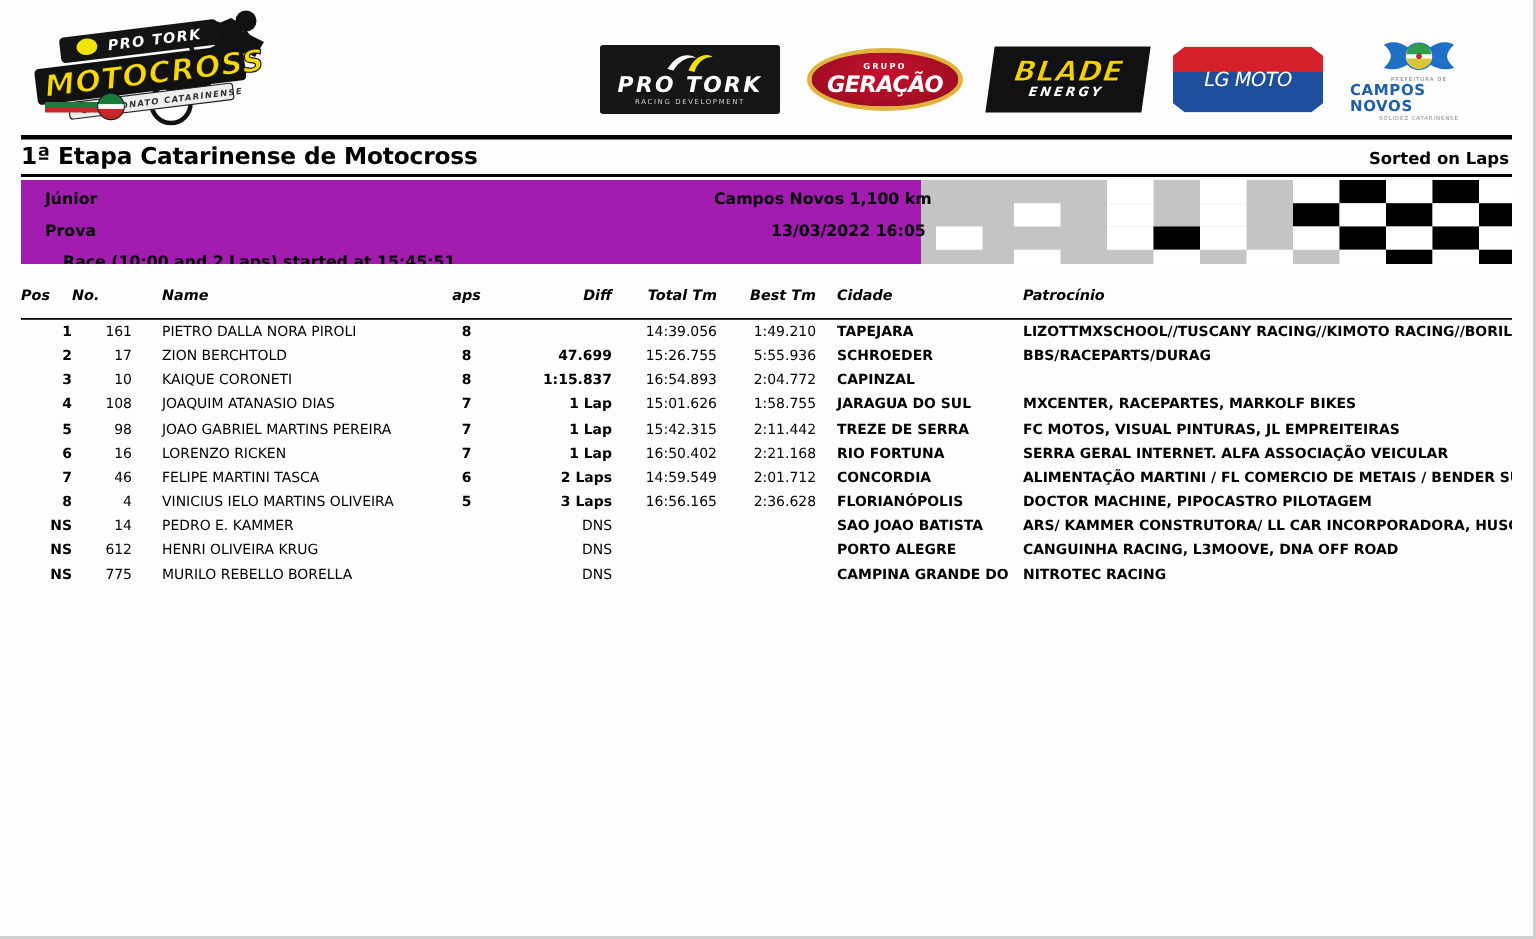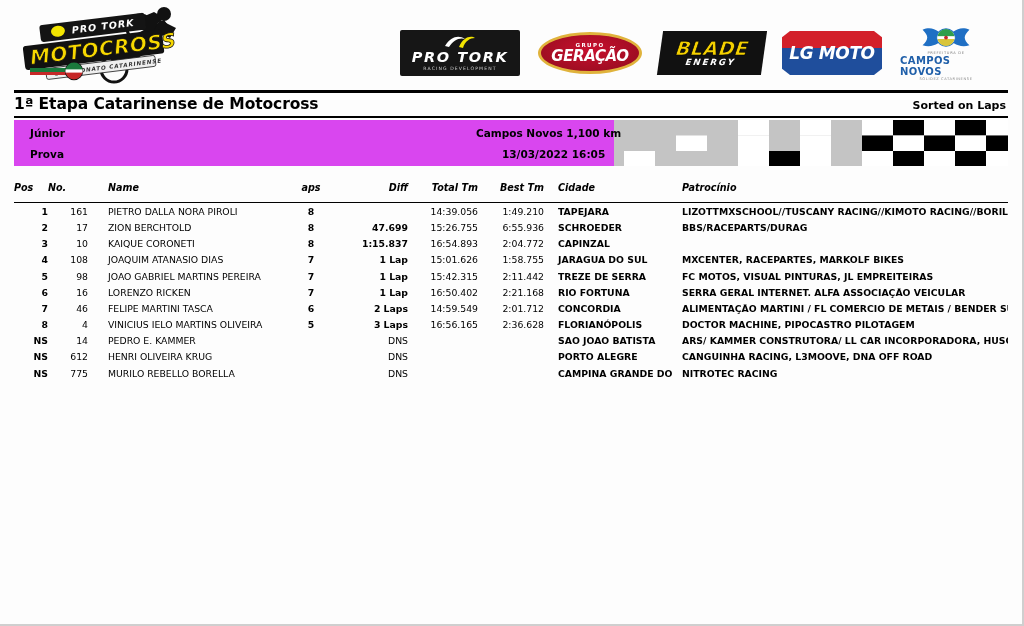--- a/index.html
+++ b/index.html
@@ -138,22 +138,22 @@
     line-height: 1.1;
   }
 
   
   .sp-lgmoto {
     width: 100px; height: 44px;
     background: linear-gradient(180deg, #d3202a 0%, #d3202a 38%, #1f4e9c 38%, #1f4e9c 100%);
     clip-path: polygon(0 14%, 8% 0, 92% 0, 100% 14%, 100% 86%, 92% 100%, 8% 100%, 0 86%);
   }
   .sp-lgmoto .lg-txt {
-    font-size: 17px;
-    font-weight: bold;
+    font-size: 13px;
+    font-weight: normal;
     font-style: italic;
     color: #ffffff;
     letter-spacing: -0.4px;
   }
 
   
   .sp-campos {
     width: 92px; height: 56px;
     flex-direction: column;
     justify-content: flex-start;
@@ -197,36 +197,36 @@
   .rule-thin {
     height: 2px;
     background: #000000;
     margin: 0 14px;
   }
 
   
   .info-band {
     position: relative;
     margin: 2px 14px 16px 14px;
-    height: 46px;
-    background: #d946ef;
+    height: 56px;
+    background: #a21caf;
     overflow: hidden;
   }
   .info-line {
     position: absolute;
     font-size: 10.5px;
     font-weight: bold;
     color: #000000;
     z-index: 3;
   }
   .info-class   { left: 16px;  top: 7px; }
   .info-prova   { left: 16px;  top: 28px; }
   .info-race    { left: 28px;  top: 49px; }
   .info-venue   { left: 462px; top: 7px; }
-  .info-date    { left: 488px; top: 28px; }
+  .info-date    { left: 500px; top: 28px; }
   .flag {
     position: absolute;
     right: 0;
     top: 0;
     width: 394px;
     height: 62px;
     z-index: 1;
   }
 
   
@@ -473,21 +473,21 @@
           <td class="c-city">TAPEJARA</td>
           <td class="c-spon">LIZOTTMXSCHOOL//TUSCANY RACING//KIMOTO RACING//BORILLI RACIN</td>
         </tr>
         <tr>
           <td class="c-pos">2</td>
           <td class="c-no">17</td>
           <td class="c-name">ZION BERCHTOLD</td>
           <td class="c-laps">8</td>
           <td class="c-diff">47.699</td>
           <td class="c-total">15:26.755</td>
-          <td class="c-best">6:55.936</td>
+          <td class="c-best">5:55.936</td>
           <td class="c-city">SCHROEDER</td>
           <td class="c-spon">BBS/RACEPARTS/DURAG</td>
         </tr>
         <tr>
           <td class="c-pos">3</td>
           <td class="c-no">10</td>
           <td class="c-name">KAIQUE CORONETI</td>
           <td class="c-laps">8</td>
           <td class="c-diff">1:15.837</td>
           <td class="c-total">16:54.893</td>

